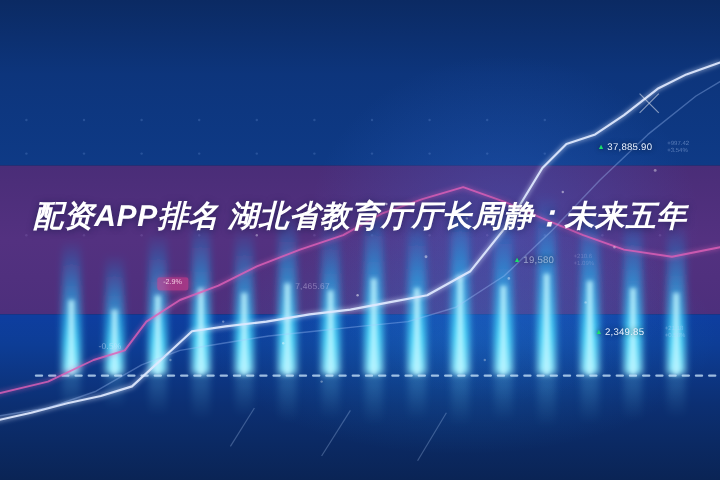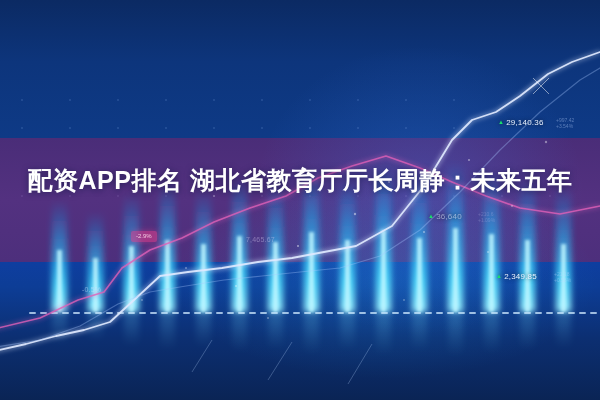--- a/index.html
+++ b/index.html
@@ -55,21 +55,21 @@
     padding:2px 5px;border-radius:2px;
     background:rgba(232,62,140,.55);
     color:rgba(255,225,240,.85);font-size:6px;line-height:7px;
     box-shadow:0 0 6px rgba(232,62,140,.45);}
 
   
   #headline{position:absolute;left:0;top:160px;width:600px;
     text-align:center;color:#ffffff;
     font-size:25px;line-height:40px;font-weight:700;
     letter-spacing:.5px;
-    text-shadow:0 1px 6px rgba(10,20,60,.55);}
+    text-shadow:0 1px 6px rgba(10,20,60,.55);font-style:italic;}
   #headline .ln{display:block;}
 </style>
 </head>
 <body>
 
 <div id="stage">
 
   <div class="band" id="band-top"></div>
   <div class="band" id="band-mid"></div>
   <div class="band" id="band-bot"></div>
@@ -241,27 +241,27 @@
 
       <g stroke="#bcd8ff" stroke-opacity=".28" stroke-width="1">
         <line x1="192" y1="372" x2="212" y2="340"></line>
         <line x1="268" y1="380" x2="292" y2="342"></line>
         <line x1="348" y1="384" x2="372" y2="344"></line>
       </g>
     </g>
   </svg>
 
   <div class="dlabel" id="lbl-a">
-    <span class="tri">▲</span><span>29,140.36</span>
+    <span class="tri">▲</span><span>37,885.90</span>
   </div>
   <div class="sub" id="sub-a" style="white-space:pre;">+997.42
 +3.54%</div>
 
   <div class="dlabel" id="lbl-b">
-    <span class="tri">▲</span><span>36,640</span>
+    <span class="tri">▲</span><span>19,580</span>
   </div>
   <div class="sub" id="sub-b" style="white-space:pre;">+210.6
 +1.09%</div>
 
   <div class="dlabel" id="lbl-c">
     <span class="tri">▲</span><span>2,349.85</span>
   </div>
   <div class="sub" id="sub-c" style="white-space:pre;">+21.18
 +0.58%</div>
 

